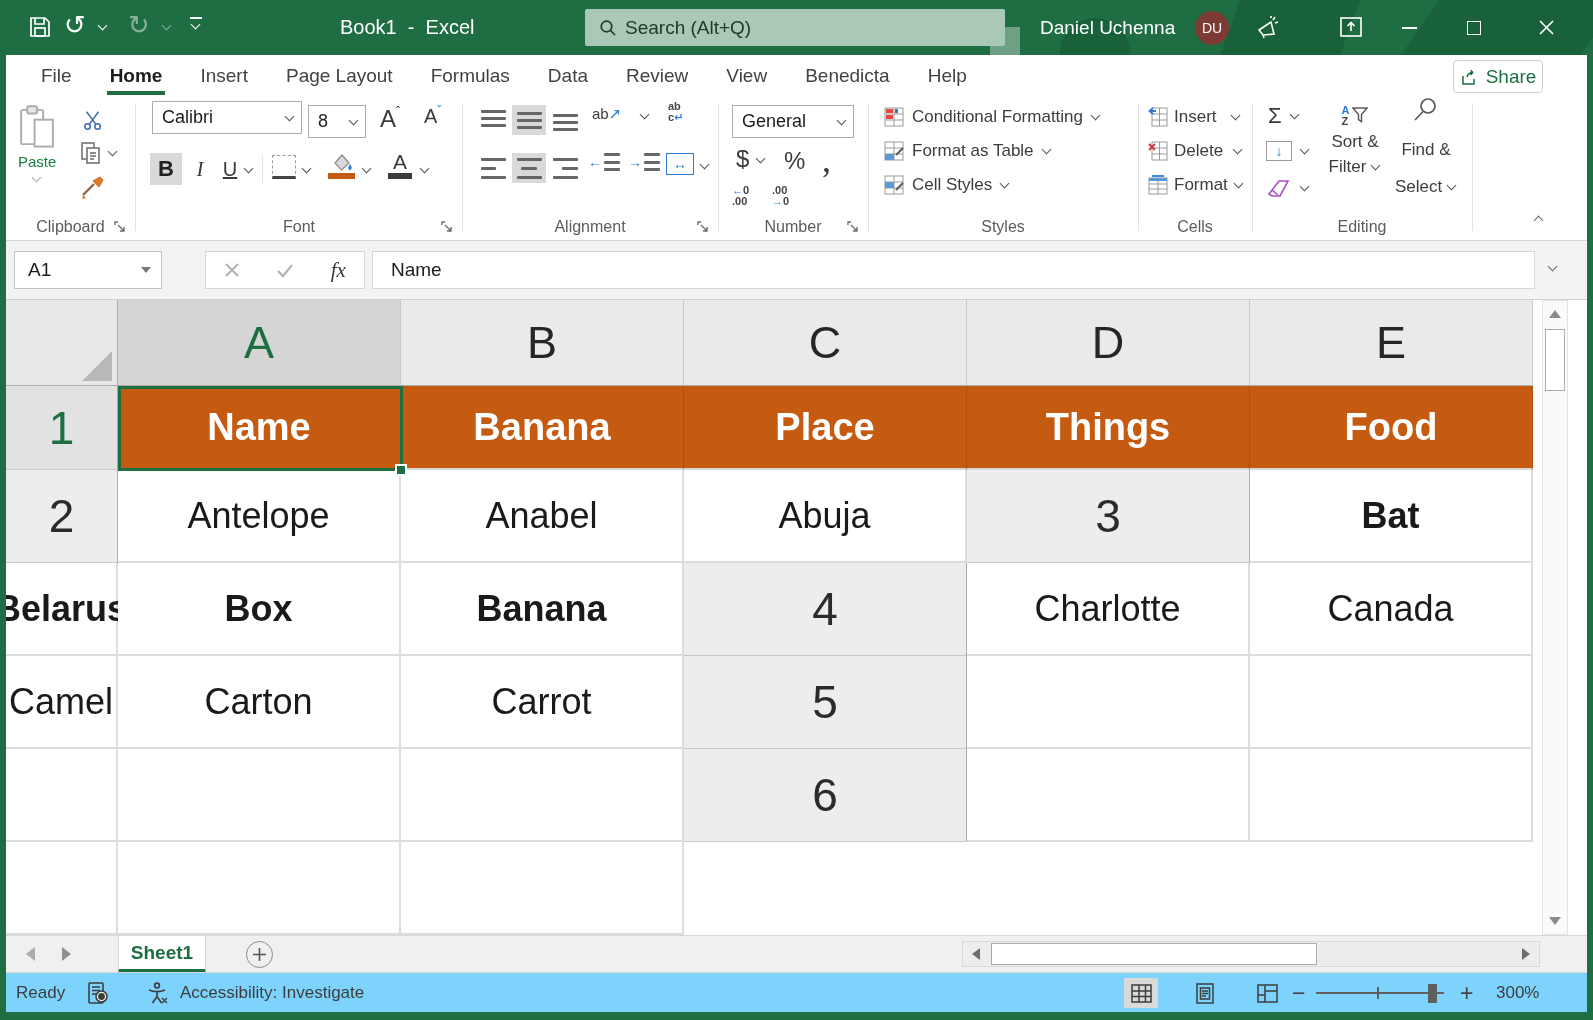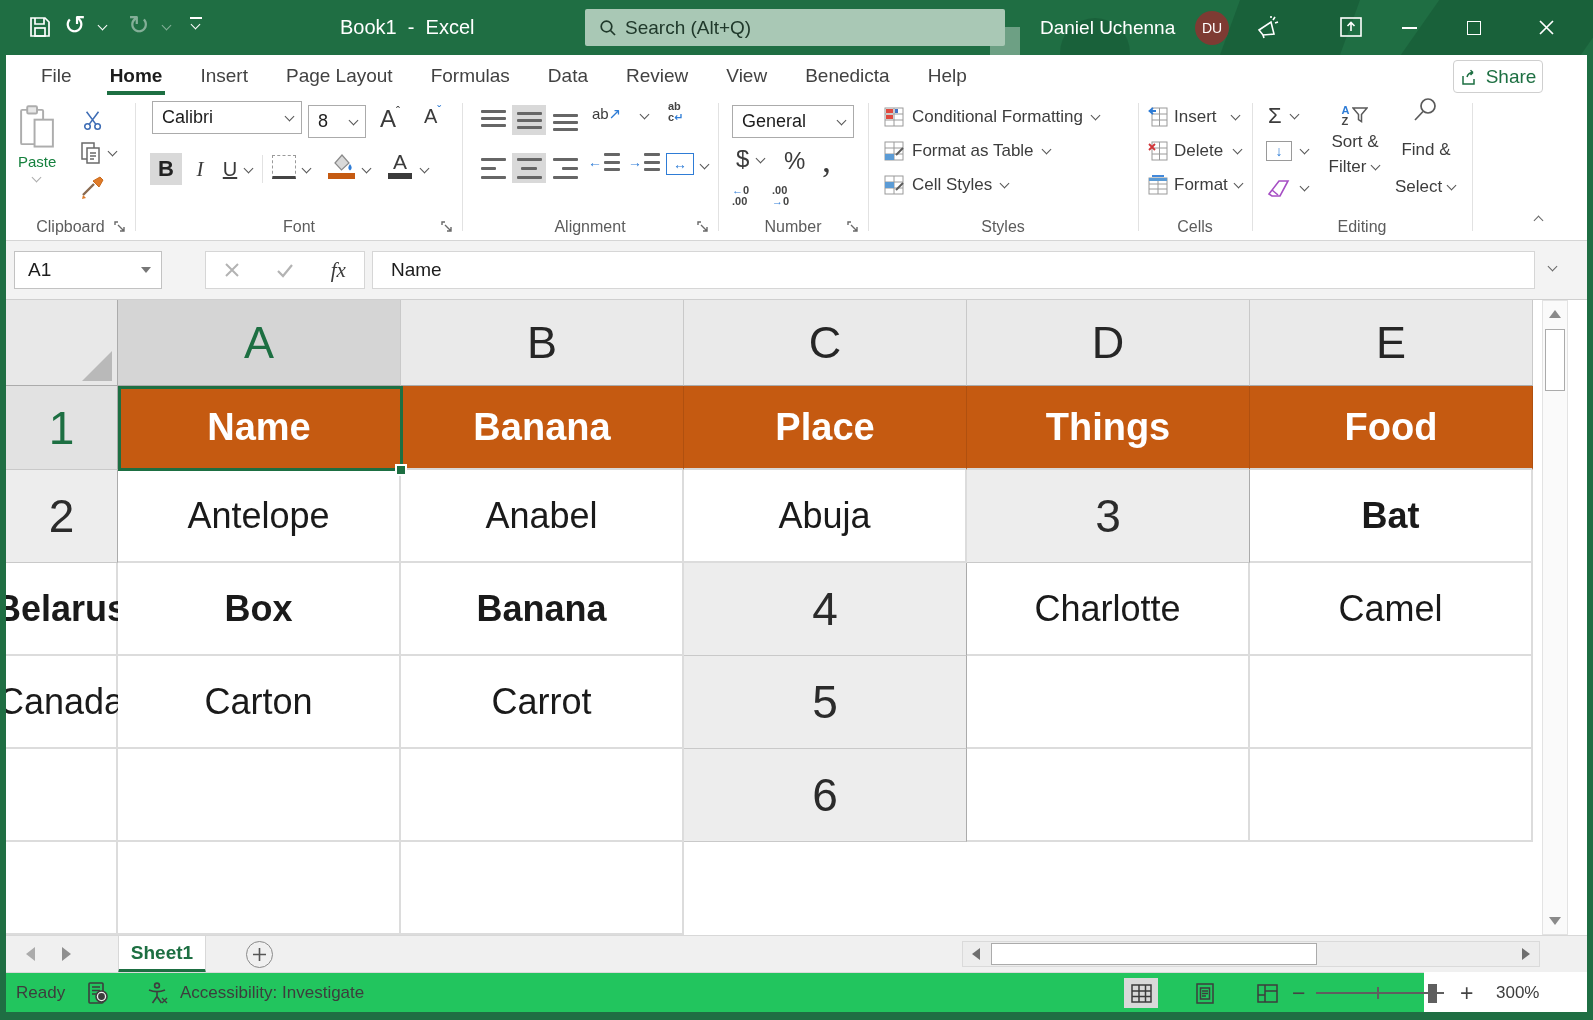--- a/index.html
+++ b/index.html
@@ -104,21 +104,21 @@
 
   
   .sheetbar{left:0;top:935px;width:1593px;height:37px;background:#F0F0F0;border-top:1px solid #D8D8D8}
   .sheettab{position:absolute;left:118px;top:0;width:88px;height:37px;background:#fff;border-left:1px solid #D8D8D8;
     border-right:1px solid #D8D8D8;border-bottom:4px solid #1D6F42;display:flex;align-items:center;justify-content:center;
     color:#1D6F42;font-weight:700;font-size:19px;cursor:pointer}
   .addsheet{position:absolute;left:246px;top:5px;width:27px;height:27px;border:1.5px solid #8a8a8a;border-radius:50%;
     display:flex;align-items:center;justify-content:center;color:#565656;font-size:20px;cursor:pointer}
 
   
-  .statusbar{left:0;top:972px;width:1424px;height:40px;background:#22c55e;border-top:1px solid #DADADA;font-size:17px;color:#3d3d3d}
+  .statusbar{left:0;top:972px;width:1593px;height:40px;background:#7dd3fc;border-top:1px solid #DADADA;font-size:17px;color:#3d3d3d}
   .viewbtn{position:absolute;top:5px;width:34px;height:30px;display:flex;align-items:center;justify-content:center;cursor:pointer}
   .viewbtn.on{background:#D9D9D9}
   .ztrack{position:absolute;left:1316px;top:19px;width:128px;height:2.4px;background:#5f5f5f;cursor:pointer}
   .ztick{position:absolute;left:1377px;top:14px;width:2px;height:12px;background:#5f5f5f}
   .zhandle{position:absolute;left:1428px;top:11px;width:9px;height:19px;background:#5f5f5f;cursor:grab}
   .zsign{position:absolute;top:0;height:40px;display:flex;align-items:center;font-size:23px;color:#444;cursor:pointer}
 
   
   .frameL{left:0;top:55px;width:6px;height:965px;background:#1F6E43;z-index:50}
   .frameR{left:1587px;top:55px;width:6px;height:965px;background:#1F6E43;z-index:50}
@@ -593,22 +593,22 @@
       <div class="c">Abuja</div>
 
       <div class="rh">3</div>
       <div class="c b">Bat</div>
       <div class="c b">Belarus</div>
       <div class="c b">Box</div>
       <div class="c b">Banana</div>
 
       <div class="rh">4</div>
       <div class="c">Charlotte</div>
+      <div class="c">Canada</div>
       <div class="c">Camel</div>
-      <div class="c">Canada</div>
       <div class="c">Carton</div>
       <div class="c">Carrot</div>
 
       <div class="rh">5</div>
       <div class="c"></div>
       <div class="c"></div>
       <div class="c"></div>
       <div class="c"></div>
       <div class="c"></div>
 

